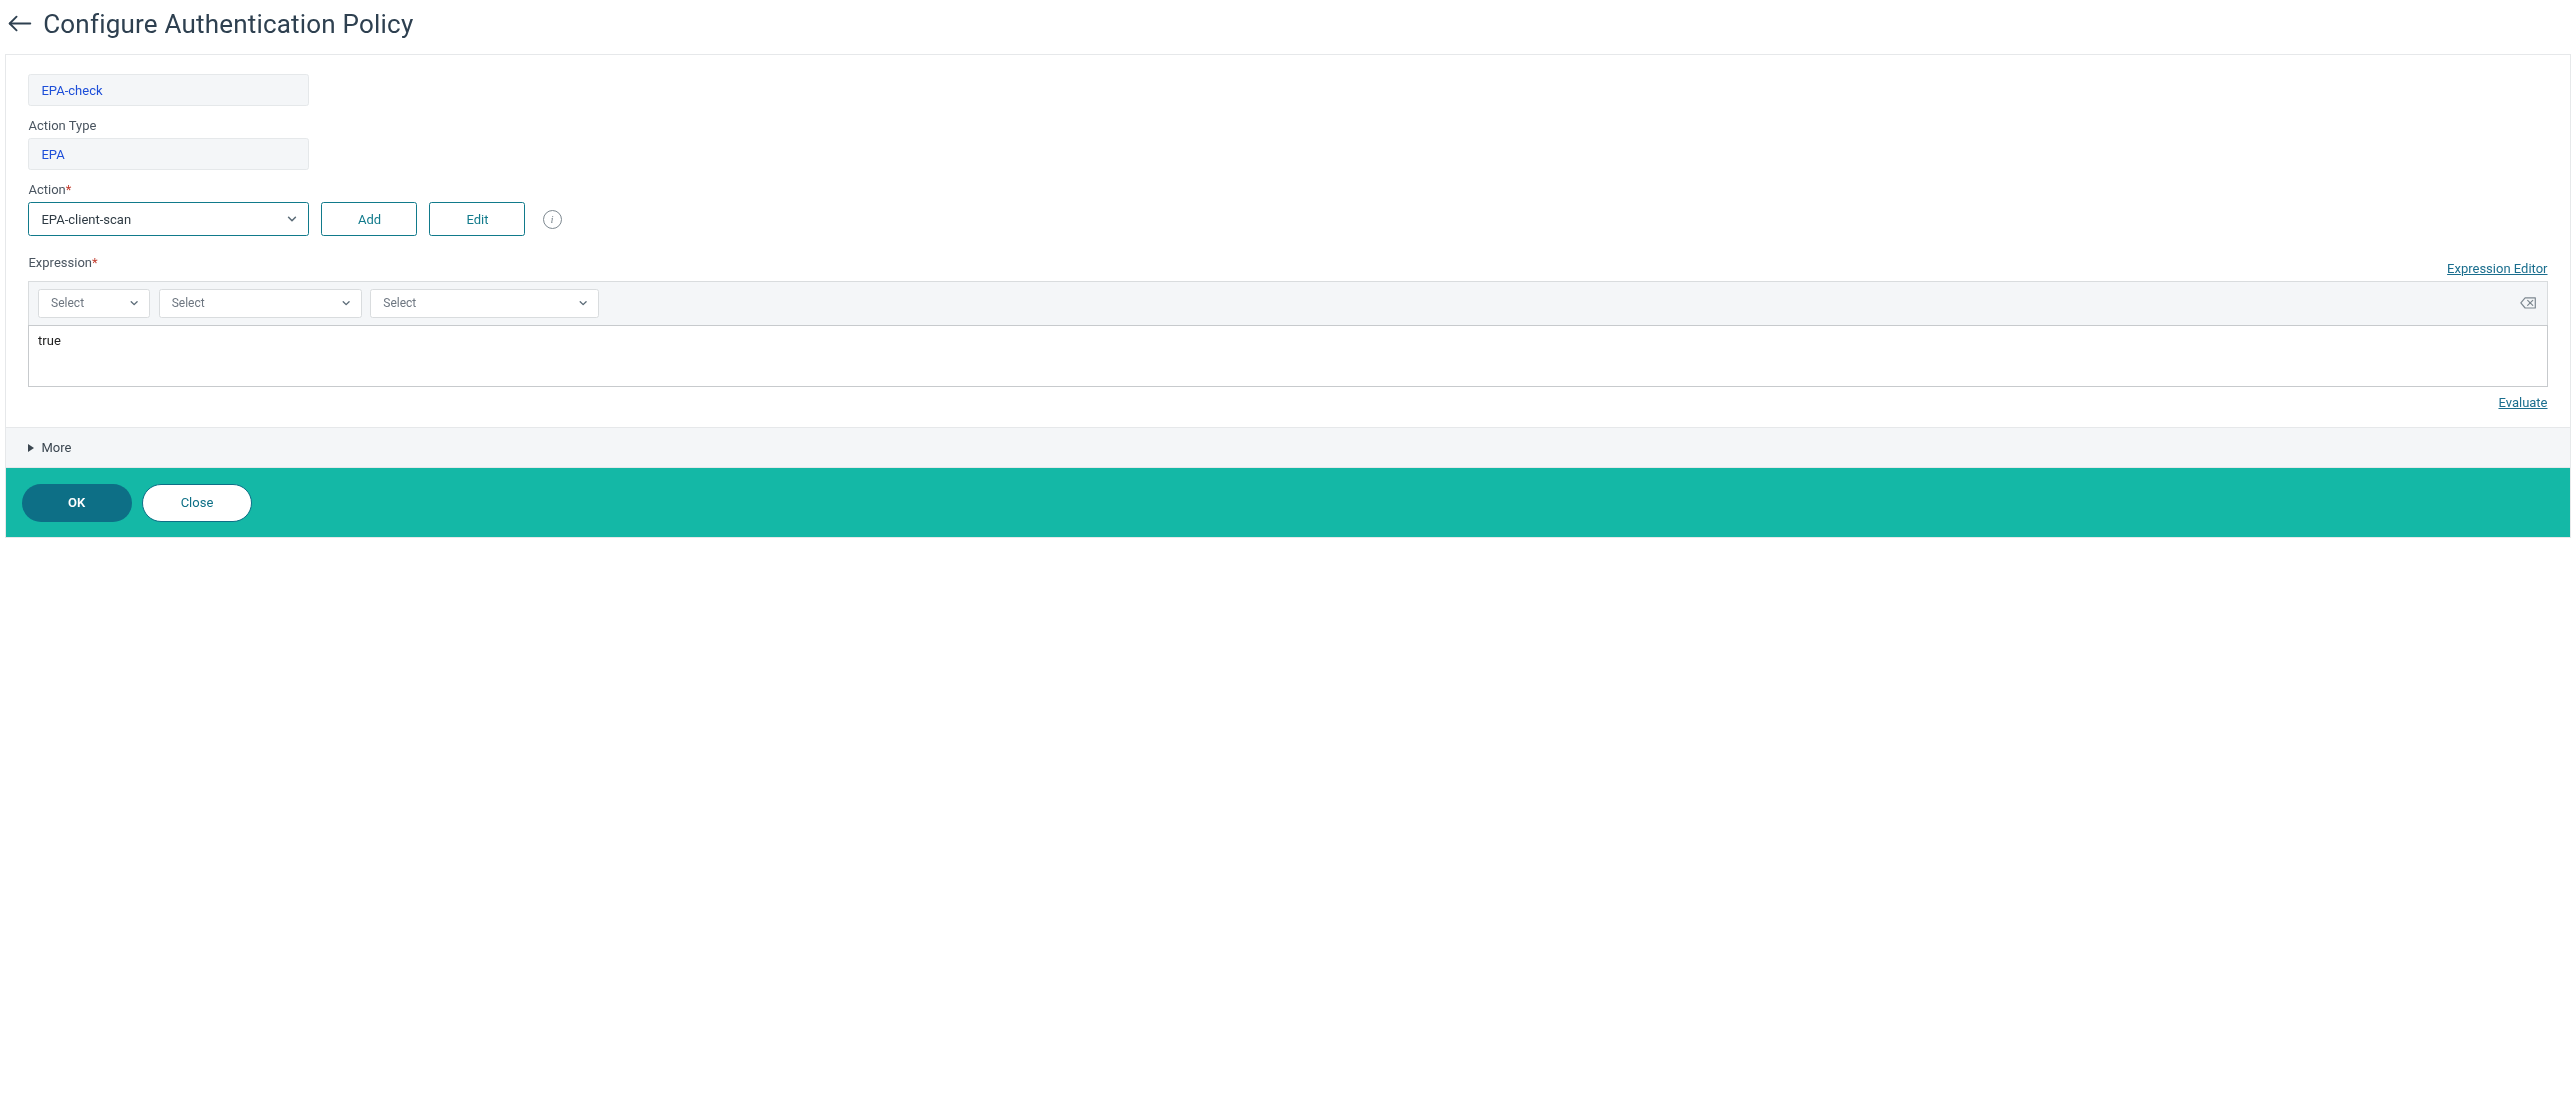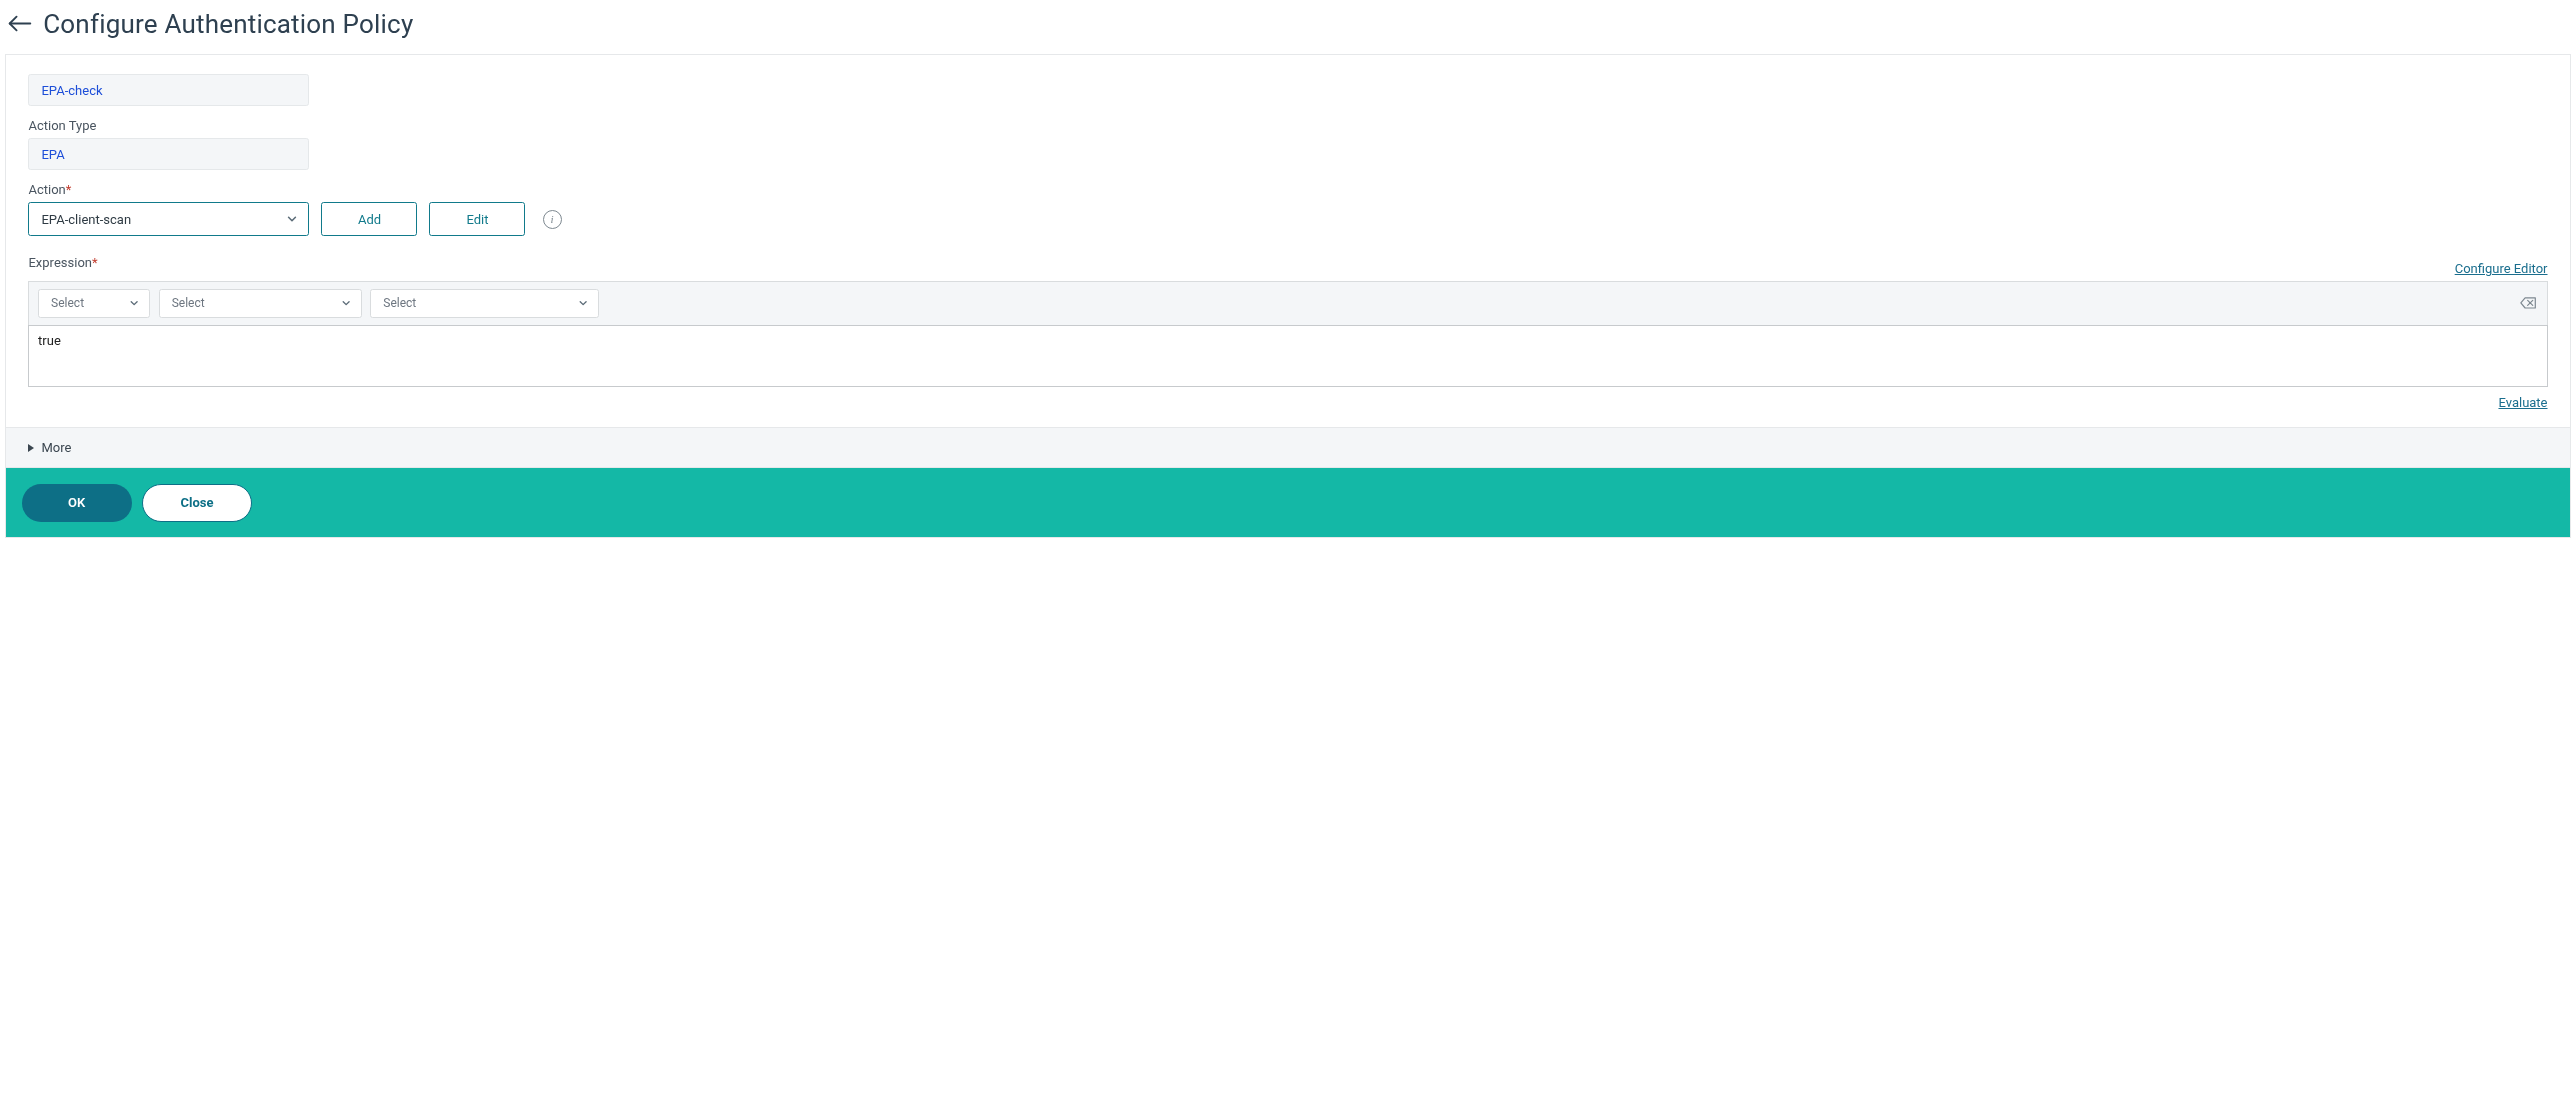--- a/index.html
+++ b/index.html
@@ -225,21 +225,21 @@
     border-radius: 859px;
     display: flex;
     align-items: center;
     justify-content: center;
     font-size: 13px;
     font-weight: 600;
     cursor: pointer;
     border: 0.9px solid transparent;
   }
   .btn-primary { background: #0d6f86; color: #fff; }
-  .btn-secondary { background: #fff; color: #0d6f86; border-color: #0d6f86; font-weight: 700; }
+  .btn-secondary { background: #fff; color: #0d6f86; border-color: #0d6f86; font-weight: 400; }
 </style>
 </head>
 <body>
 
 <div class="page">
 
   <div class="header-row">
     <div class="back-arrow">
       <svg width="24" height="19" viewBox="0 0 28 22" fill="none" stroke="currentColor" stroke-width="2.2" stroke-linecap="round" stroke-linejoin="round">
         <path d="M10 3 L2 11 L10 19"></path>
@@ -282,21 +282,21 @@
           <div class="pill-btn">Edit</div>
           <div class="info-circle">i</div>
         </div>
       </div>
 
       <div class="expr-section">
         <div class="expr-head">
           <div class="field-label">
             <span>Expression</span><span class="asterisk">*</span>
           </div>
-          <span class="link">Configure Editor</span>
+          <span class="link">Expression Editor</span>
         </div>
 
         <div class="expr-tool-row">
           <div class="mini-select s1">
             <span>Select</span>
             <span class="chev">
               <svg width="10.3" height="10.3" viewBox="0 0 14 14" fill="none" stroke="currentColor" stroke-width="1.8" stroke-linecap="round" stroke-linejoin="round">
                   <path d="M3 5 L7 9 L11 5"></path>
                 </svg>
             </span>

